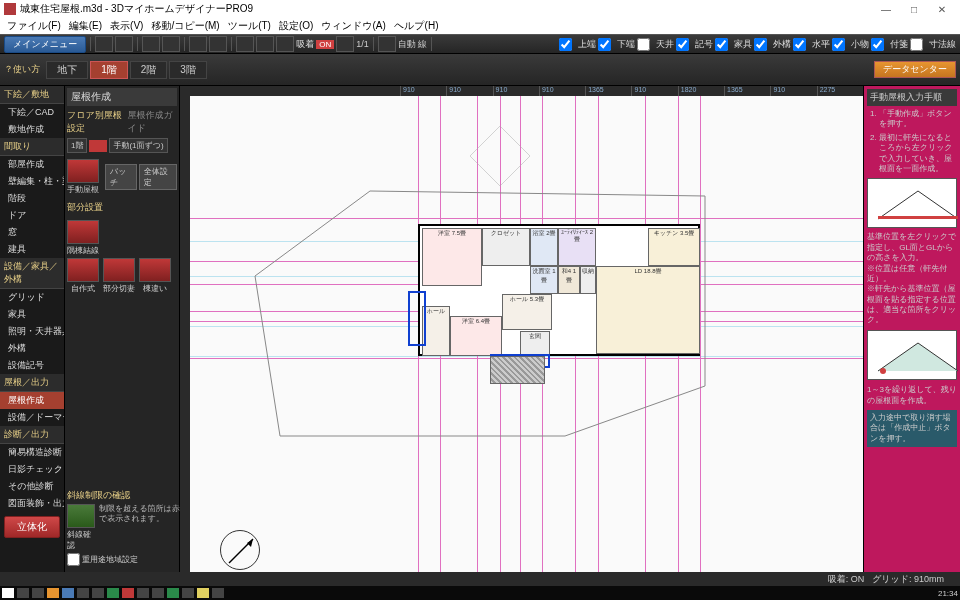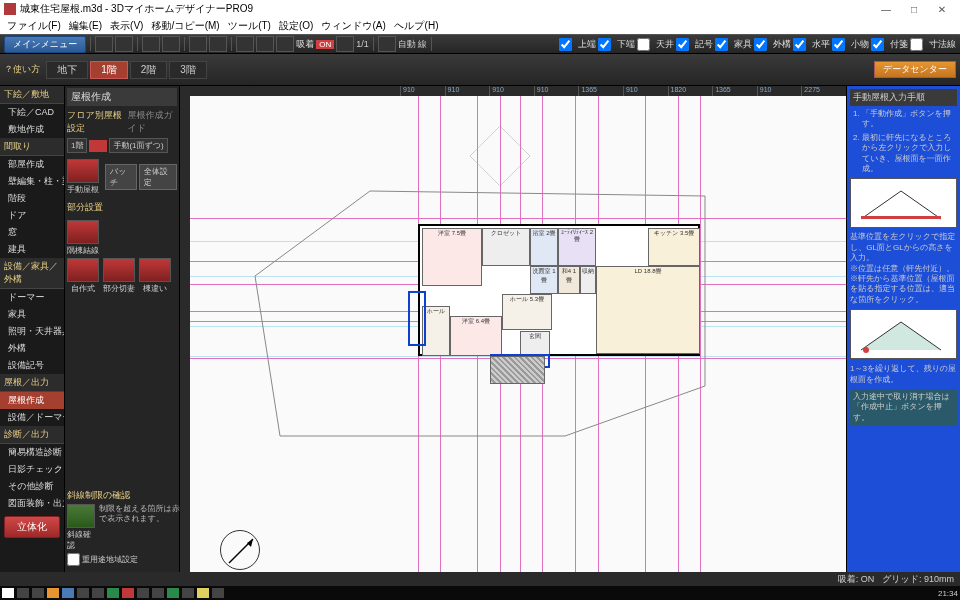--- a/index.html
+++ b/index.html
@@ -69,30 +69,30 @@
 .cy { background: #60c0e0; opacity: 0.4; }
 .house { position: absolute; border: 2px solid #000; background: #fff; }
 .room { position: absolute; border: 1px solid #666; font-size: 6px; text-align: center; }
 .room .nm { font-size: 6px; color: #333; }
 .bluebox { position: absolute; border: 2px solid #1040d0; }
 .graybox { position: absolute; background: repeating-linear-gradient(45deg,#ccc,#ccc 2px,#999 2px,#999 4px); border: 1px solid #666; }
 
 .compass { position: absolute; width: 40px; height: 40px; border: 1px solid #333; border-radius: 50%; }
 
 
-.rightpanel { width: 114px; background: #1d4ed8; border-left: 1px solid #000; padding: 3px; font-size: 8px; color: #ccc; }
+.rightpanel { width: 97px; background: #be185d; border-left: 1px solid #000; padding: 3px; font-size: 8px; color: #ccc; }
 .rightpanel .hdr { background: #3a3a3a; padding: 2px 3px; font-size: 9px; margin-bottom: 3px; }
 .rightpanel ol { margin-left: 12px; }
 .rightpanel li { margin-bottom: 3px; line-height: 1.3; }
 .rightpanel .diagram { background: #fff; height: 50px; margin: 4px 0; position: relative; border: 1px solid #555; }
 .rightpanel .dred { position: absolute; background: #d04040; }
 .rightpanel .cancelnote { background: #2a5a6a; padding: 3px; margin-top: 4px; font-size: 8px; line-height: 1.3; }
 
 
-.statusbar { position: absolute; bottom: 14px; left: 0; right: 0; height: 14px; background: #2a2a2a; color: #ccc; font-size: 9px; display: flex; align-items: center; justify-content: flex-end; padding: 0 6px; gap: 8px; }
+.statusbar { position: absolute; bottom: 14px; left: 0; right: 0; height: 14px; background: #2a2a2a; color: #ccc; font-size: 9px; display: flex; align-items: center; justify-content: flex-end; padding: 0 16px; gap: 8px; }
 
 
 .taskbar { position: absolute; bottom: 0; left: 0; right: 0; height: 14px; background: #0a0a0a; display: flex; align-items: center; padding: 0 2px; gap: 3px; }
 .taskbar .tbicon { width: 12px; height: 10px; background: #444; }
 .taskbar .spacer { flex: 1; }
 .taskbar .clock { color: #ccc; font-size: 8px; }
 </style>
 </head>
 <body>
 
@@ -199,21 +199,21 @@
     <div class="item">下絵／CAD</div>
     <div class="item">敷地作成</div>
     <div class="grp">間取り</div>
     <div class="item">部屋作成</div>
     <div class="item">壁編集・柱・梁</div>
     <div class="item">階段</div>
     <div class="item">ドア</div>
     <div class="item">窓</div>
     <div class="item">建具</div>
     <div class="grp">設備／家具／外構</div>
-    <div class="item">ドーマー</div>
+    <div class="item">グリッド</div>
     <div class="item">家具</div>
     <div class="item">照明・天井器具</div>
     <div class="item">外構</div>
     <div class="item">設備記号</div>
     <div class="grp">屋根／出力</div>
     <div class="item active">屋根作成</div>
     <div class="item">設備／ドーマー</div>
     <div class="grp">診断／出力</div>
     <div class="item">簡易構造診断</div>
     <div class="item">日影チェック</div>

